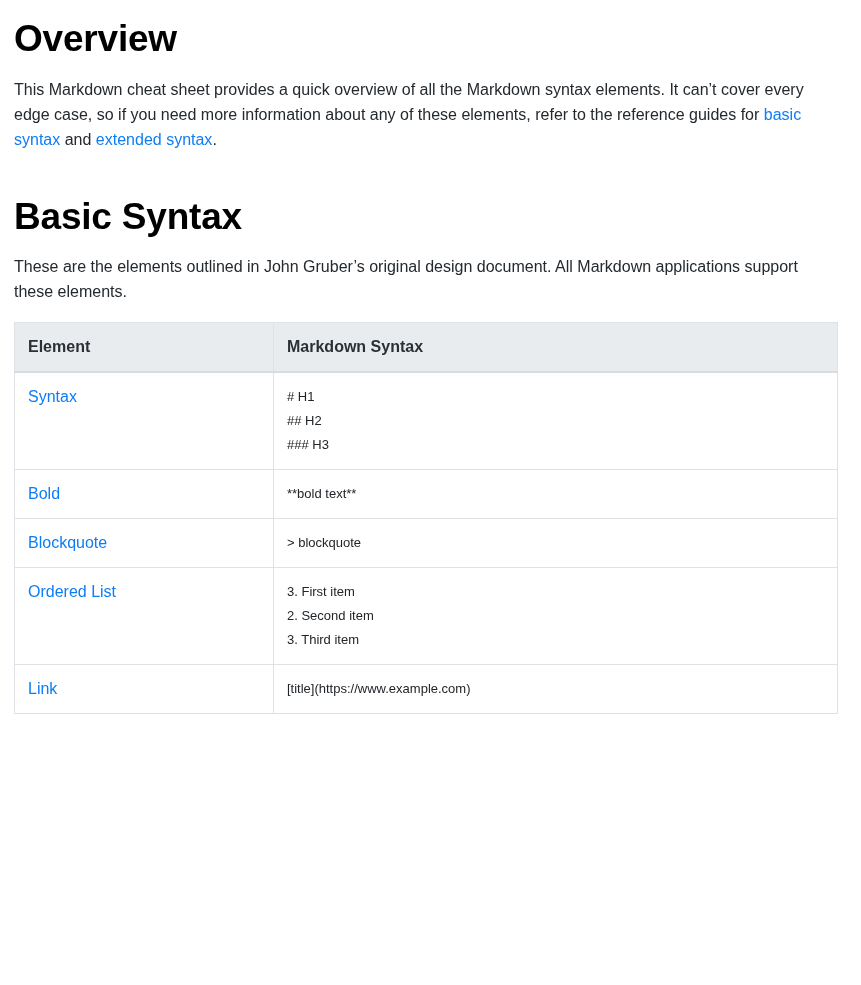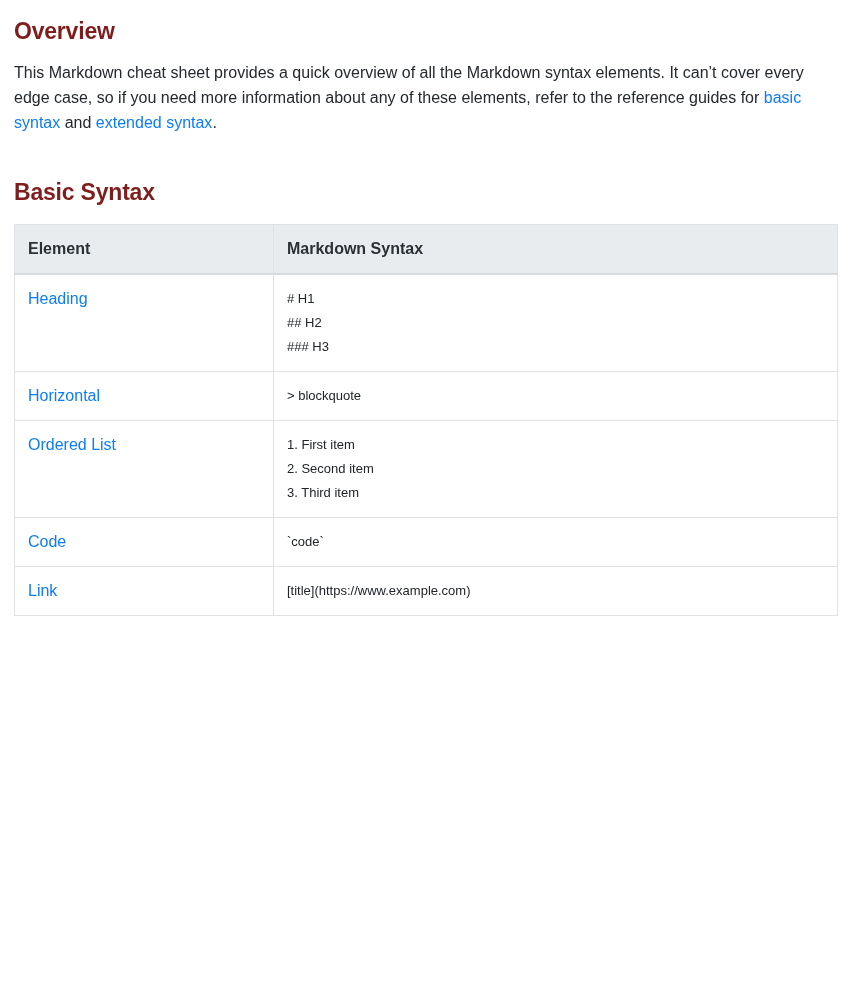--- a/index.html
+++ b/index.html
@@ -10,25 +10,25 @@
     color: #212529;
     font-family: "Liberation Sans", "DejaVu Sans", sans-serif;
     font-size: 16px;
   }
   .page {
     width: 824px;
     margin-left: 14px;
     padding-top: 18px;
   }
   .section-title {
-    font-size: 23px;
+    font-size: 37px;
     line-height: 1.15;
     font-weight: 700;
     letter-spacing: -0.2px;
-    color: #7f1d1d;
+    color: #000000;
     margin: 0;
   }
   .section-title.second {
     margin-top: 44px;
   }
   .intro {
     margin: 16px 0 0 0;
     line-height: 25px;
     color: #24292e;
   }
@@ -71,59 +71,60 @@
 <body>
 
 <div class="page">
 
   <h2 class="section-title">Overview</h2>
 
   <p class="intro"><span>This Markdown cheat sheet provides a quick overview of all the Markdown syntax elements. It can’t cover every edge case, so if you need more information about any of these elements, refer to the reference guides for </span><a class="text-link">basic syntax</a><span> and </span><a class="text-link">extended syntax</a><span>.</span></p>
 
   <h2 class="section-title second">Basic Syntax</h2>
 
+  <p class="intro">These are the elements outlined in John Gruber’s original design document. All Markdown applications support these elements.</p>
 
   <table class="syntax-table">
     <colgroup>
       <col style="width:259px">
       <col>
     </colgroup>
     <thead>
       <tr>
         <th>Element</th>
         <th>Markdown Syntax</th>
       </tr>
     </thead>
     <tbody>
       <tr>
-        <td><a class="cell-link">Heading</a></td>
+        <td><a class="cell-link">Syntax</a></td>
         <td>
           <div class="code-line"># H1</div>
           <div class="code-line">## H2</div>
           <div class="code-line">### H3</div>
         </td>
       </tr>
       <tr>
-        <td><a class="cell-link">Horizontal</a></td>
+        <td><a class="cell-link">Bold</a></td>
+        <td>
+          <div class="code-line">**bold text**</div>
+        </td>
+      </tr>
+      <tr>
+        <td><a class="cell-link">Blockquote</a></td>
         <td>
           <div class="code-line">&gt; blockquote</div>
         </td>
       </tr>
       <tr>
         <td><a class="cell-link">Ordered List</a></td>
         <td>
-          <div class="code-line">1. First item</div>
+          <div class="code-line">3. First item</div>
           <div class="code-line">2. Second item</div>
           <div class="code-line">3. Third item</div>
-        </td>
-      </tr>
-      <tr>
-        <td><a class="cell-link">Code</a></td>
-        <td>
-          <div class="code-line">`code`</div>
         </td>
       </tr>
       <tr>
         <td><a class="cell-link">Link</a></td>
         <td>
           <div class="code-line">[title](https://www.example.com)</div>
         </td>
       </tr>
     </tbody>
   </table>

